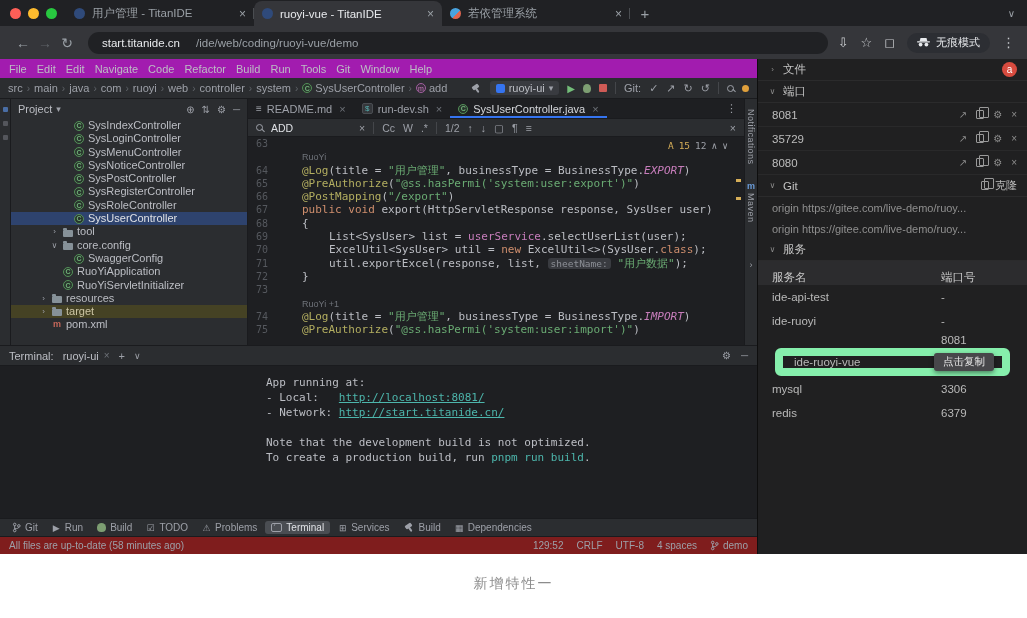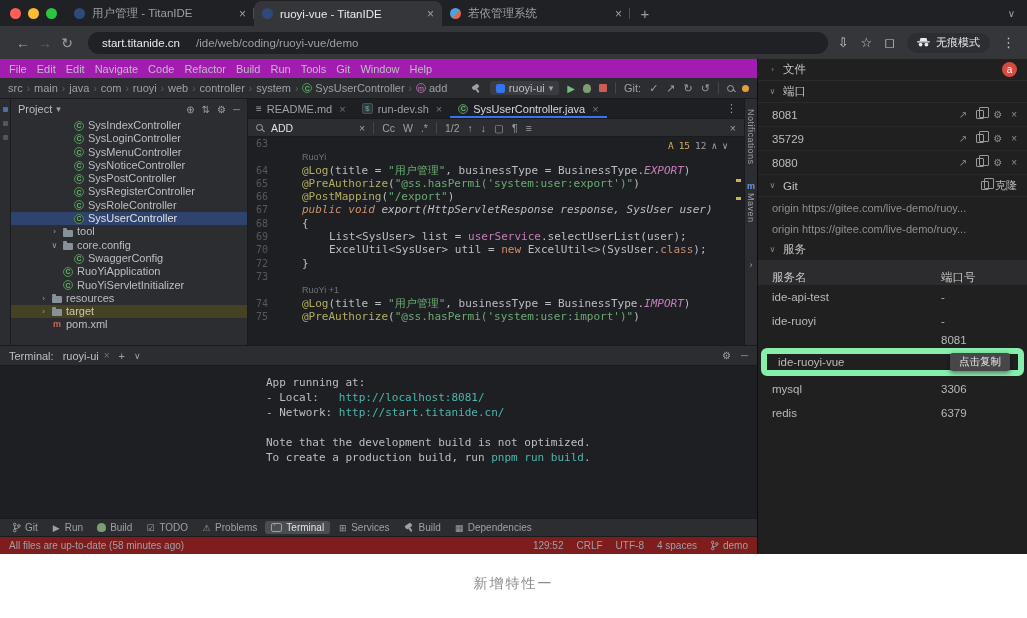--- a/index.html
+++ b/index.html
@@ -99,21 +99,21 @@
 .rhandle{color:#9da0a8;font-size:9px;margin-top:22px}
 
 .term{position:absolute;top:286px;left:0;right:0;height:173px;border-top:1px solid #1a1b1e;background:#1e1f22}
 .thead{height:20px;background:#2b2d30;border-bottom:1px solid #1a1b1e;display:flex;align-items:center;padding:0 9px;gap:9px;font-size:11px;color:#bcbec4}
 .ttab{display:inline-flex;align-items:center;gap:5px}
 .ttab .x{color:#6f737a;font-size:10px}
 .thead .plus{color:#9da0a8}
 .thead .thr{margin-left:auto;display:flex;gap:10px;color:#9da0a8;font-size:10px}
 .tbody{padding:9px 0 0 266px;font-family:"DejaVu Sans Mono",monospace;font-size:11px;line-height:15px;color:#a9afb8}
 .tline{white-space:pre}
-.tk-link{color:#4db6ac;}
+.tk-link{color:#4db6ac;text-decoration:underline}
 .tk-cyan{color:#4db6ac}
 
 .bbar{position:absolute;top:459px;left:0;right:0;height:18px;background:#2b2d30;border-top:1px solid #1a1b1e;display:flex;align-items:center;padding:0 6px;font-size:10px;color:#9da0a8;gap:2px}
 .bitem{display:flex;align-items:center;gap:4px;padding:1px 6px;border-radius:3px}
 .bitem.active{background:#4a4d52;color:#dfe1e5}
 .bic{display:inline-flex;align-items:center;justify-content:center;min-width:9px;font-size:9px}
 .ic-hammer{position:relative;width:11px;height:11px;display:inline-block}
 .ic-hammer::before{content:"";position:absolute;left:1px;top:2px;width:7px;height:4px;background:#9da0a8;border-radius:1px;transform:rotate(-35deg)}
 .ic-hammer::after{content:"";position:absolute;left:5px;top:4px;width:2px;height:6px;background:#9da0a8;border-radius:1px;transform:rotate(-35deg)}
 .ic-bug{width:8px;height:9px;background:#7d9e72;border-radius:50% 50% 45% 45%;position:relative;display:inline-block}
@@ -132,21 +132,21 @@
 .portics{margin-left:auto;display:flex;gap:9px;color:#8f8f8f;font-size:10px;align-items:center}
 .ic-copy{width:8px;height:9px;border:1px solid #9a9a9a;border-radius:1px;position:relative;display:inline-block}
 .ic-copy::before{content:"";position:absolute;left:2px;top:-4px;width:8px;height:9px;border:1px solid #9a9a9a;border-radius:1px}
 .clone{margin-left:auto;display:flex;gap:6px;color:#bdbdbd;align-items:center;font-size:11px}
 .remote{height:21px;display:flex;align-items:center;padding:0 14px;color:#8f8f8f;font-size:11px;white-space:nowrap;overflow:hidden}
 .svc-h{height:24px;background:#2c2c2e;display:flex;align-items:flex-end;color:#c9c9c9}
 .svc-h .nh{padding-left:14px;width:183px;flex:none}
 .svcrow{height:24px;display:flex;align-items:center;color:#b9b9b9;position:relative}
 .svcrow .nm{padding-left:14px;width:183px;flex:none;overflow:hidden;white-space:nowrap}
 .svcrow.ghost{height:14px}
-.svcrow.hl{height:28px;border:6px solid #86efac;border-radius:6px;margin:1px 3px}
+.svcrow.hl{height:28px;border:8px solid #86efac;border-radius:6px;margin:1px 17px}
 .svcrow.hl .nm{padding-left:11px}
 .tooltip{position:absolute;right:8px;top:50%;transform:translateY(-50%);background:#47474a;color:#e9e9e9;padding:2px 9px;border-radius:3px;font-size:10.5px;box-shadow:0 2px 5px rgba(0,0,0,.45);white-space:nowrap}
 
 .caption{position:absolute;top:575px;left:0;right:0;text-align:center;color:#8c8c8c;font-size:14px;letter-spacing:2px}
 .svgic{display:block}
 </style>
 </head>
 <body>
 
 <div class="page">
@@ -408,24 +408,25 @@
             <span>≡</span>
             <span class="xr">×</span>
           </div>
           <div class="codewrap">
             <div>
                 <div class="cline"><span class="lnum">63</span><span class="ctext" style="padding-left: 26px;"></span></div>
                 <div class="cline"><span class="lnum"></span><span class="ctext" style="padding-left: 26px;"><span class="author">RuoYi</span></span></div>
                 <div class="cline"><span class="lnum">64</span><span class="ctext" style="padding-left: 26px;"><span class="tk-ann">@Log</span><span class="tk-def">(title = </span><span class="tk-str">"用户管理"</span><span class="tk-def">, businessType = BusinessType.</span><span class="tk-const">EXPORT</span><span class="tk-def">)</span></span></div>
                 <div class="cline"><span class="lnum">65</span><span class="ctext" style="padding-left: 26px;"><span class="tk-ann">@PreAuthorize</span><span class="tk-def">(</span><span class="tk-str">"@ss.hasPermi('system:user:export')"</span><span class="tk-def">)</span></span></div>
                 <div class="cline"><span class="lnum">66</span><span class="ctext" style="padding-left: 26px;"><span class="tk-ann">@PostMapping</span><span class="tk-def">(</span><span class="tk-str">"/export"</span><span class="tk-def">)</span></span></div>
-                <div class="cline"><span class="lnum">67</span><span class="ctext" style="padding-left: 26px; font-style: italic;"><span class="tk-kw">public void </span><span class="tk-def">export(HttpServletResponse response, SysUser user)</span></span></div>
+                <div class="cline"><span class="lnum">67</span><span class="ctext" style="padding-left: 26px;"><span class="tk-kw">public void </span><span class="tk-def">export(HttpServletResponse response, SysUser user)</span></span></div>
                 <div class="cline"><span class="lnum">68</span><span class="ctext" style="padding-left: 26px;"><span class="tk-def">{</span></span></div>
                 <div class="cline"><span class="lnum">69</span><span class="ctext" style="padding-left: 53px;"><span class="tk-def">List&lt;SysUser&gt; list = </span><span class="tk-field">userService</span><span class="tk-def">.selectUserList(user);</span></span></div>
                 <div class="cline"><span class="lnum">70</span><span class="ctext" style="padding-left: 53px;"><span class="tk-def">ExcelUtil&lt;SysUser&gt; util = </span><span class="tk-kw">new</span><span class="tk-def"> ExcelUtil&lt;&gt;(SysUser.</span><span class="tk-kw">class</span><span class="tk-def">);</span></span></div>
+                <div class="cline"><span class="lnum">71</span><span class="ctext" style="padding-left: 53px;"><span class="tk-def">util.exportExcel(response, list, </span><span class="tk-hint">sheetName:</span><span class="tk-def"> </span><span class="tk-str">"用户数据"</span><span class="tk-def">);</span></span></div>
                 <div class="cline"><span class="lnum">72</span><span class="ctext" style="padding-left: 26px;"><span class="tk-def">}</span></span></div>
                 <div class="cline"><span class="lnum">73</span><span class="ctext" style="padding-left: 26px;"></span></div>
                 <div class="cline"><span class="lnum"></span><span class="ctext" style="padding-left: 26px;"><span class="author">RuoYi +1</span></span></div>
                 <div class="cline"><span class="lnum">74</span><span class="ctext" style="padding-left: 26px;"><span class="tk-ann">@Log</span><span class="tk-def">(title = </span><span class="tk-str">"用户管理"</span><span class="tk-def">, businessType = BusinessType.</span><span class="tk-const">IMPORT</span><span class="tk-def">)</span></span></div>
                 <div class="cline"><span class="lnum">75</span><span class="ctext" style="padding-left: 26px;"><span class="tk-ann">@PreAuthorize</span><span class="tk-def">(</span><span class="tk-str">"@ss.hasPermi('system:user:import')"</span><span class="tk-def">)</span></span></div>
               </div>
             <div class="inspect">
               <span class="warn">A</span>
               <span class="warn">15</span>
               <span>12</span>

